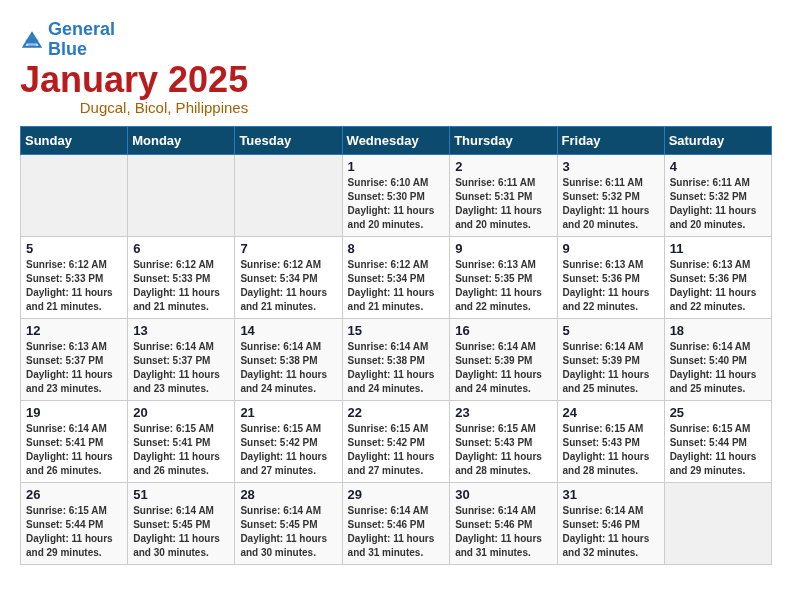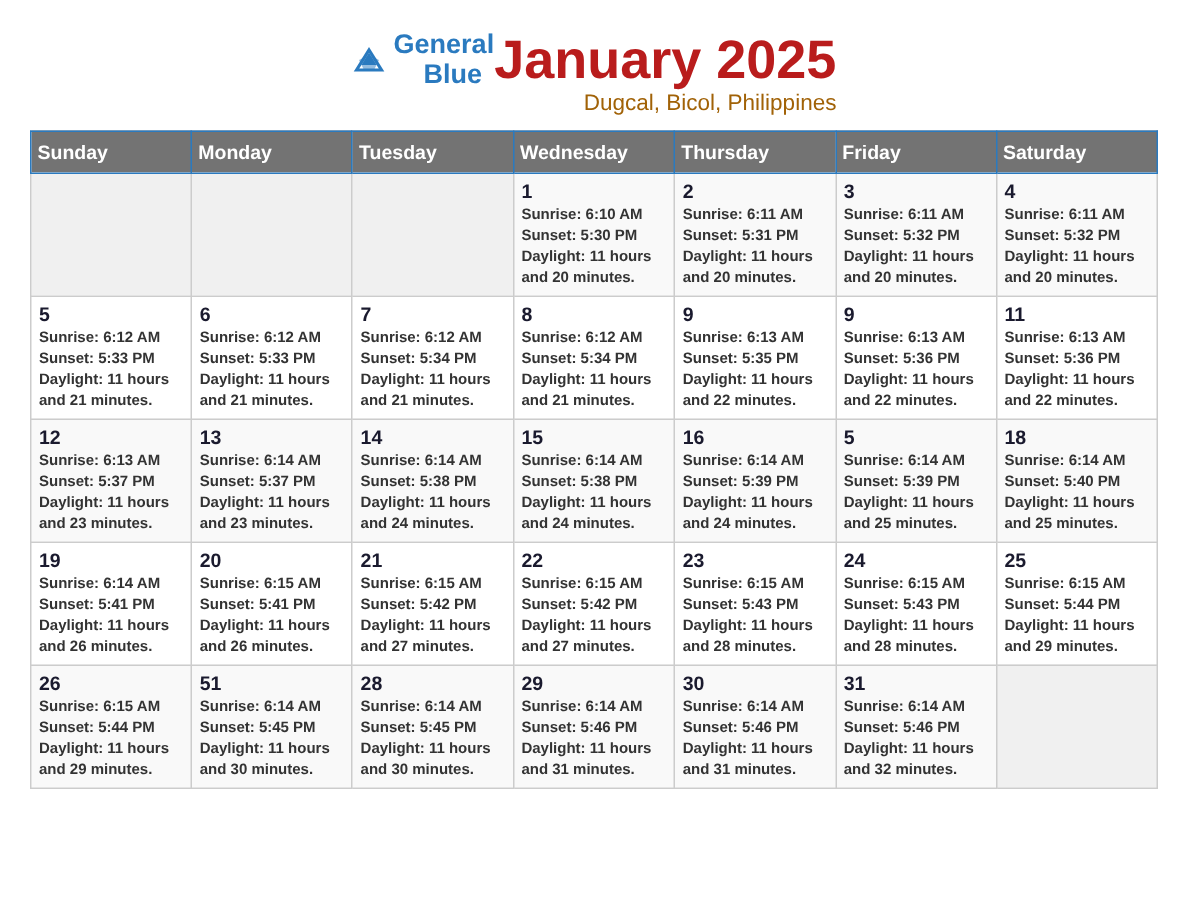--- a/index.html
+++ b/index.html
@@ -5,23 +5,24 @@
     * { box-sizing: border-box; margin: 0; padding: 0; }
     body {
       font-family: Arial, sans-serif;
       background: #fff;
       width: 792px;
       min-height: 612px;
       padding: 20px;
     }
     .header {
       display: flex;
-      justify-content: center;
+      justify-content: flex-start;
       align-items: flex-start;
       margin-bottom: 10px;
+      flex-direction: column;
     }
     .logo {
       display: flex;
       align-items: center;
       gap: 4px;
     }
     .logo-text {
       font-size: 18px;
       font-weight: bold;
       color: #1a1a2e;
@@ -46,21 +47,21 @@
     .subtitle {
       font-size: 15px;
       color: #a16207;
     }
     .calendar {
       width: 100%;
       border-collapse: collapse;
       border: 1px solid #ccc;
     }
     .calendar th {
-      background: #737373;
+      background: #0c4a6e;
       color: #fff;
       font-size: 13px;
       font-weight: bold;
       padding: 6px 4px;
       text-align: left;
       border: 1px solid #2a7abf;
     }
     .calendar td {
       vertical-align: top;
       border: 1px solid #ccc;
@@ -96,21 +97,21 @@
 
 <div class="header">
   <div class="logo">
     <svg class="logo-icon" viewBox="0 0 28 24">
       <polygon points="4,20 14,4 24,20" fill="none" stroke="#2a7abf" stroke-width="2.5"></polygon>
       <polygon points="10,20 18,20 22,12 14,8 6,12" fill="#2a7abf" opacity="0.5"></polygon>
       <polygon points="14,6 20,16 8,16" fill="#2a7abf"></polygon>
     </svg>
     <div>
       <div class="logo-text"><span>General</span></div>
-      <div class="logo-text" style="color:#2a7abf;margin-left:20px;">Blue</div>
+      <div class="logo-text" style="color:#2a7abf;">Blue</div>
     </div>
   </div>
   <div class="title-area">
     <div class="month-title">January 2025</div>
     <div class="subtitle">Dugcal, Bicol, Philippines</div>
   </div>
 </div>
 
 <table class="calendar">
   <thead>

